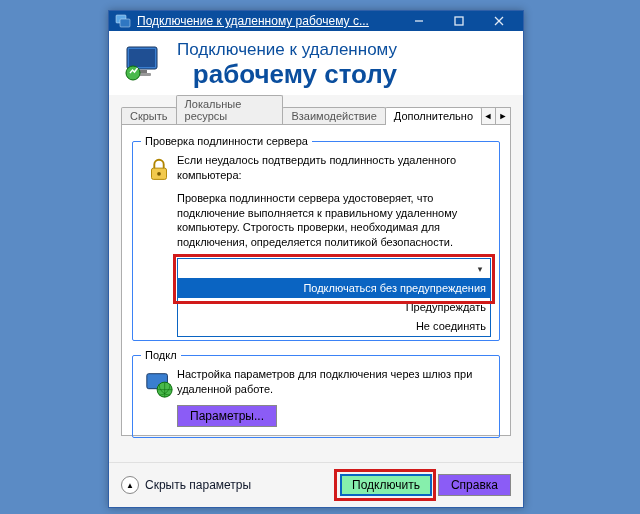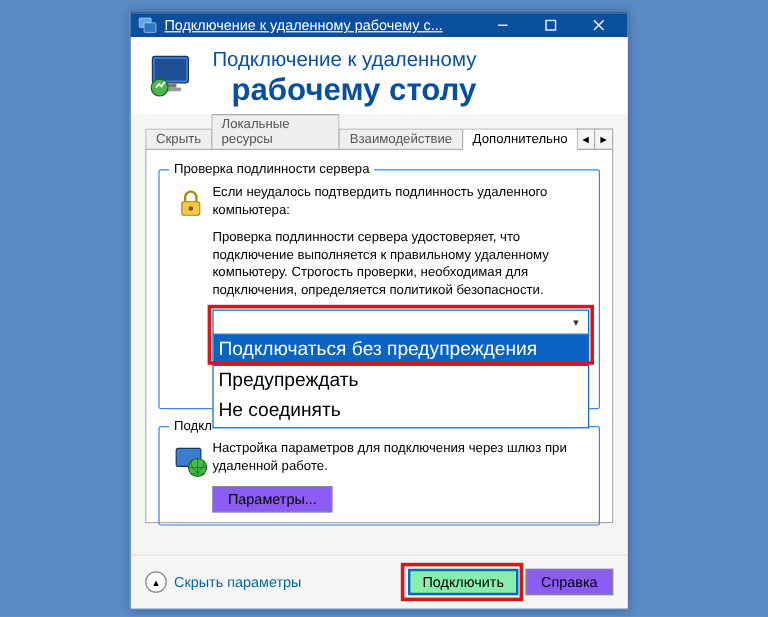--- a/index.html
+++ b/index.html
@@ -183,21 +183,22 @@
     position: absolute;
     left: 0;
     top: 20px;
     right: 0;
     border: 1px solid #0a64c2;
     background: #fff;
     z-index: 20;
   }
   .dropdown-list .opt {
     padding: 2px 4px;
-    font-size: 16px;
+    font-size: 11px;
+    text-align: right;
   }
   .dropdown-list .opt.sel {
     background: #0a64c2;
     color: #fff;
   }
   .redbox-dd {
     position: absolute;
     border: 3px solid #d11a1a;
     pointer-events: none;
     z-index: 30;
@@ -221,21 +222,21 @@
     border-radius: 50%;
     display: flex;
     align-items: center;
     justify-content: center;
     margin-right: 6px;
     font-size: 8px;
     background: #fff;
   }
   .footer .label {
     font-size: 12px;
-    color: #0369a1;
+    color: #0f172a;
   }
   .spacer { flex: 1; }
   .btn {
     border: 1px solid #888;
     background: #8b5cf6;
     padding: 3px 12px;
     font-size: 12px;
     margin-left: 6px;
   }
   .btn.primary {

